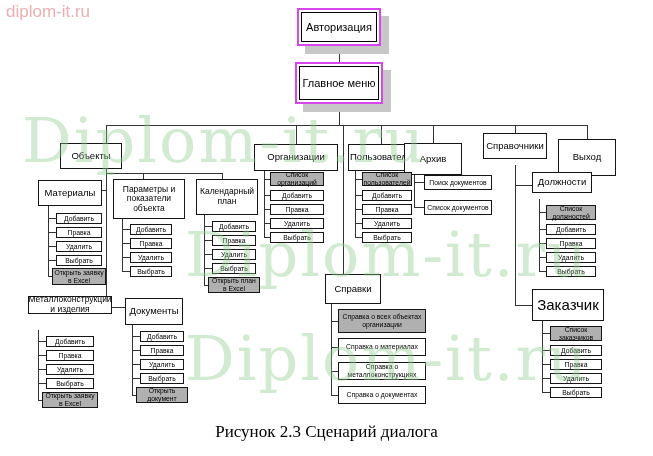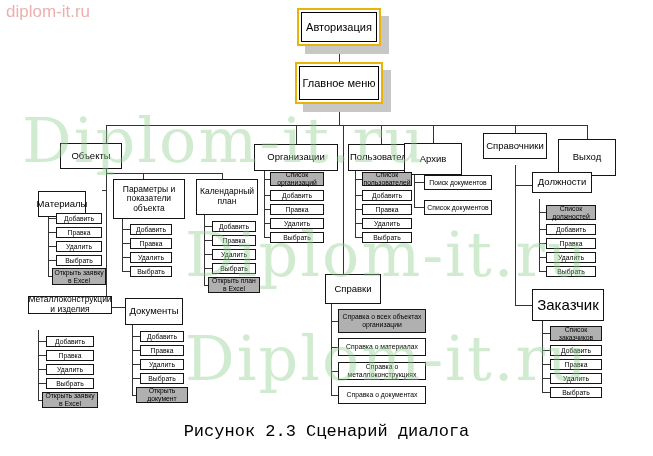--- a/index.html
+++ b/index.html
@@ -2,33 +2,33 @@
 <html><head>
 <meta charset="utf-8">
 <style>
   html,body{margin:0;padding:0}
   body{width:653px;height:456px;position:relative;background:#fff;overflow:hidden;
        font-family:"Liberation Sans",sans-serif}
   svg.lines{position:absolute;left:0;top:0;z-index:1}
   .b{position:absolute;box-sizing:border-box;background:#fff;border:1px solid #151515;
      display:flex;align-items:center;justify-content:center;text-align:center;z-index:2;
      color:#000;line-height:1.12;padding:1px}
-  .top{border:2px solid #eab308;outline:1px solid #000;outline-offset:-5px;
+  .top{border:2px solid #d946ef;outline:1px solid #000;outline-offset:-5px;
        box-shadow:8px 8px 0 #c7c7c7;font-size:11px}
   .hdr{font-size:9.5px}
   .mod{font-size:8.5px}
   .big{font-size:15px}
   .leaf{font-size:6.8px}
   .dark{background:#b0b0b0}
   .wm{position:absolute;z-index:9;pointer-events:none;white-space:nowrap;
       font-family:"DejaVu Serif",serif;font-size:62px;color:#8fcf8f;opacity:.40;letter-spacing:2px}
   .wmred{position:absolute;left:6px;top:2px;z-index:9;pointer-events:none;
       font-family:"Liberation Sans",sans-serif;font-size:17px;color:#e89b9b;opacity:.8}
   .cap{position:absolute;left:0;top:422px;width:100%;text-align:center;z-index:3;
-      font-family:Liberation Mono, monospace;font-size:17px;color:#000}
+      font-family:Liberation Serif, serif;font-size:17px;color:#000}
 </style>
 </head>
 <body>
 
 <svg class="lines" width="653" height="456">
   <path fill="none" stroke="#333" stroke-width="1" shape-rendering="crispEdges" d="
     M339 46 V62 M339 104 V125 M106 125 H587
     M106 125 V143 M296 125 V144 M343 125 V274 M381 125 V144 M433 125 V143 M515 125 V139 M587 125 V139
     M106 169 V296 M106 173 H222 M143 173 V179 M222 173 V179 M102 190 H106 M112 307 H125
     M48 206 V277 M48 218 H56 M48 232 H56 M48 246 H56 M48 260 H56 M48 276 H52
@@ -48,21 +48,21 @@
 <div class="b top" style="left:297px;top:8px;width:84px;height:38px">Авторизация</div>
 <div class="b top" style="left:295px;top:62px;width:88px;height:42px">Главное меню</div>
 
 <div class="b hdr" style="left:60px;top:143px;width:62px;height:26px">Объекты</div>
 <div class="b hdr" style="left:254px;top:144px;width:84px;height:27px">Организации</div>
 <div class="b hdr" style="left:348px;top:144px;width:66px;height:27px">Пользователи</div>
 <div class="b hdr" style="left:404px;top:143px;width:58px;height:32px">Архив</div>
 <div class="b hdr" style="left:483px;top:133px;width:64px;height:26px">Справочники</div>
 <div class="b hdr" style="left:558px;top:139px;width:58px;height:37px">Выход</div>
 
-<div class="b hdr" style="left:38px;top:191px;width:48px;height:26px">Материалы</div>
+<div class="b hdr" style="left:38px;top:180px;width:64px;height:26px">Материалы</div>
 <div class="b leaf" style="left:56px;top:213px;width:46px;height:11px">Добавить</div>
 <div class="b leaf" style="left:56px;top:227px;width:46px;height:11px">Правка</div>
 <div class="b leaf" style="left:56px;top:241px;width:46px;height:11px">Удалить</div>
 <div class="b leaf" style="left:56px;top:255px;width:46px;height:11px">Выбрать</div>
 <div class="b leaf dark" style="left:52px;top:268px;width:54px;height:17px">Открыть заявку в Excel</div>
 
 <div class="b mod" style="left:113px;top:179px;width:72px;height:40px">Параметры и показатели объекта</div>
 <div class="b leaf" style="left:130px;top:224px;width:42px;height:11px">Добавить</div>
 <div class="b leaf" style="left:130px;top:238px;width:42px;height:11px">Правка</div>
 <div class="b leaf" style="left:130px;top:252px;width:42px;height:11px">Удалить</div>

